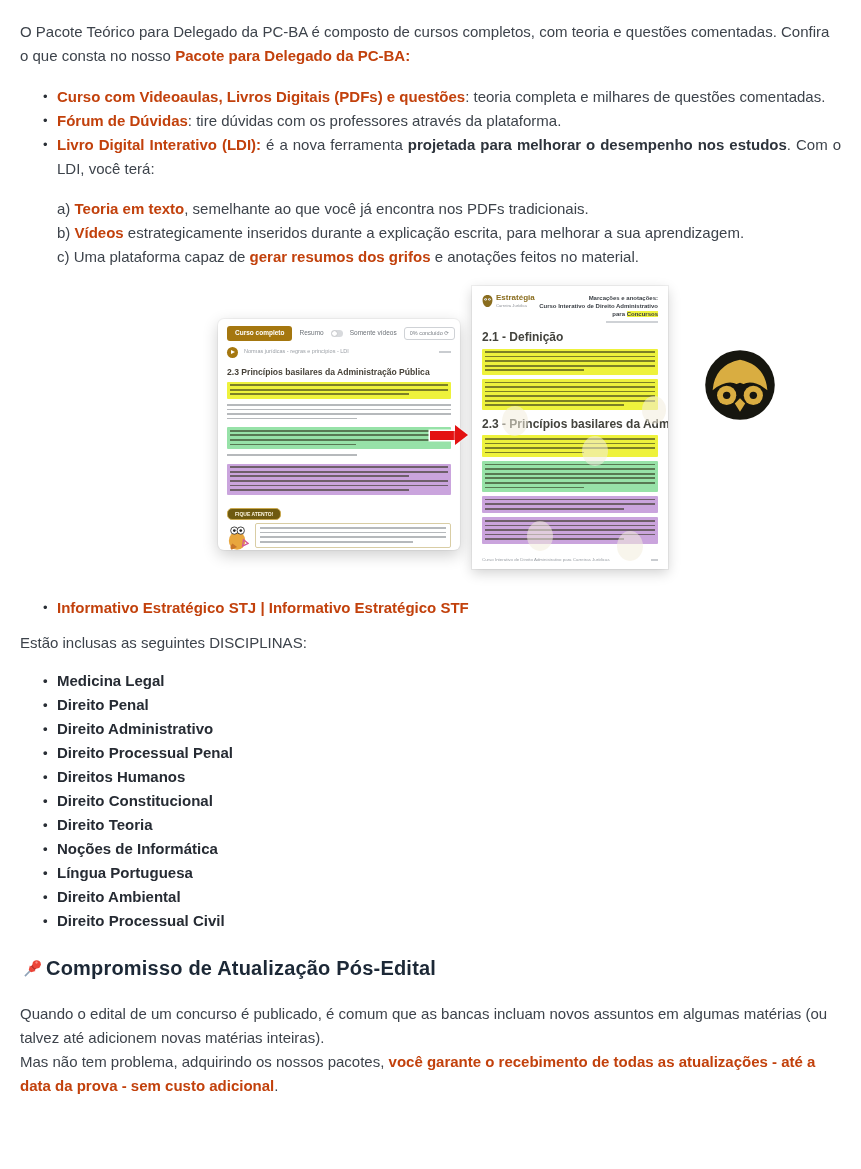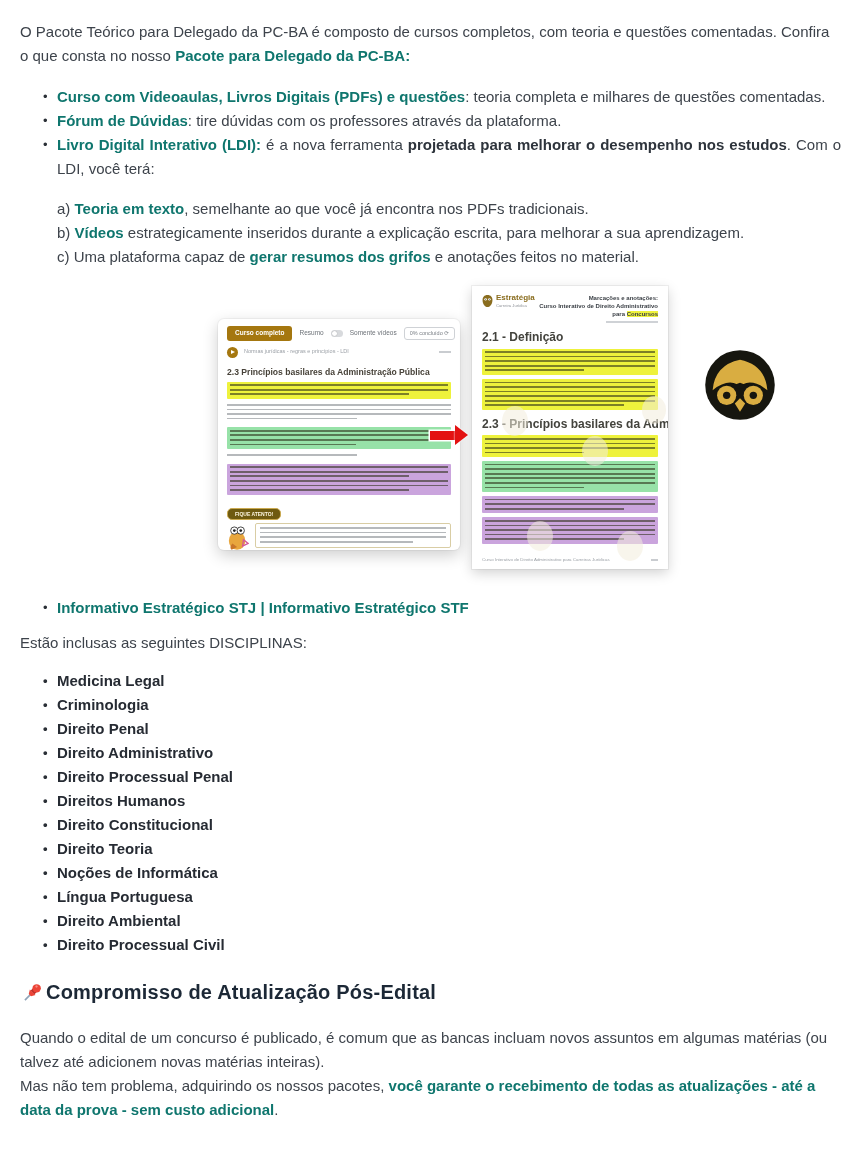--- a/index.html
+++ b/index.html
@@ -5,21 +5,21 @@
   * { box-sizing: border-box; }
   html,body { margin:0; padding:0; }
   body {
     width: 861px; height: 1169px; overflow: hidden;
     background: #ffffff;
     font-family: "Liberation Sans", sans-serif;
     font-size: 15px; line-height: 24px;
     color: #3d434b;
     padding: 20px 20px 0 20px;
   }
-  b, strong, .bold { color:#0f766e; font-weight:700;margin-top:19px; }
+  b, strong, .bold { color:#c2410c; font-weight:700;margin-top:19px; }
   .semibold { font-weight:600; color:#2e343c; }
 
   p.intro { margin:0; }
 
   ul.plainlist { list-style:none; margin:0; padding:0 0 0 23px; }
   ul.plainlist > li { position:relative; padding-left:14px; }
   ul.plainlist > li::before {
     content:"•"; position:absolute; left:0; top:0;
     color:#2a2f36; font-size:13px;
   }
@@ -307,21 +307,20 @@
 </div>
 
 <ul class="plainlist informativo">
   <li><b>Informativo Estratégico STJ | Informativo Estratégico STF</b></li>
 </ul>
 
 <p class="disc-intro">Estão inclusas as seguintes DISCIPLINAS:</p>
 
 <ul class="plainlist disciplines">
   <li>Medicina Legal</li>
-  <li>Criminologia</li>
   <li>Direito Penal</li>
   <li>Direito Administrativo</li>
   <li>Direito Processual Penal</li>
   <li>Direitos Humanos</li>
   <li>Direito Constitucional</li>
   <li>Direito Teoria</li>
   <li>Noções de Informática</li>
   <li>Língua Portuguesa</li>
   <li>Direito Ambiental</li>
   <li>Direito Processual Civil</li>

